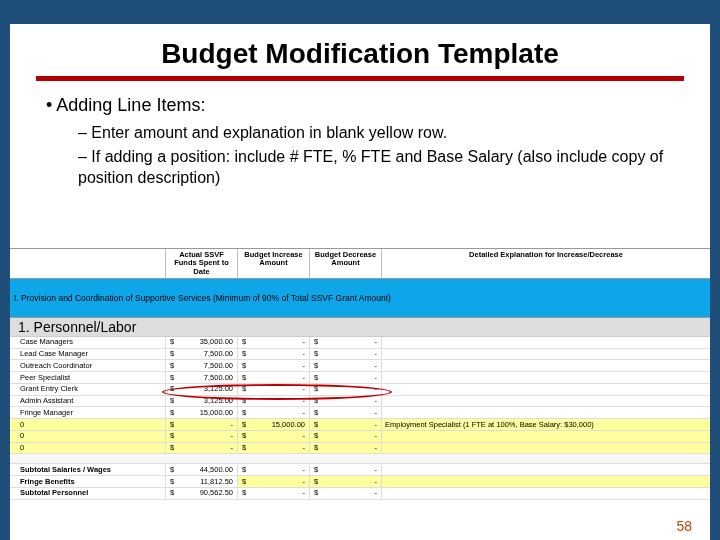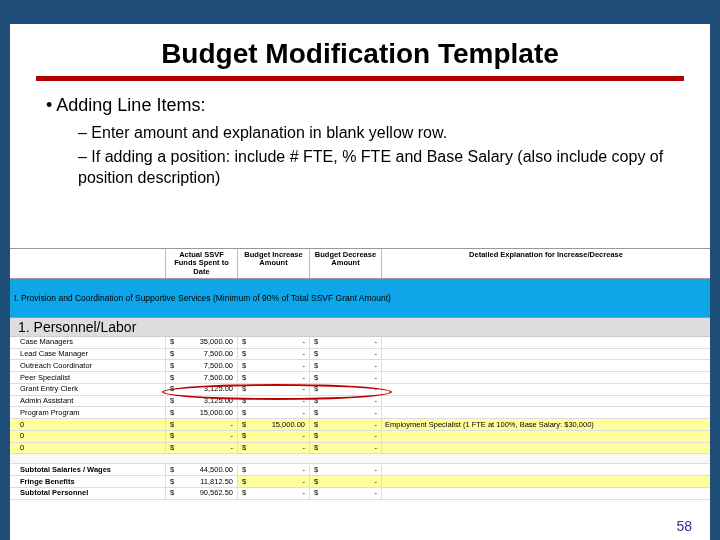--- a/index.html
+++ b/index.html
@@ -107,21 +107,21 @@
     border: 2.5px solid #c00000;
     border-radius: 50% / 50%;
     pointer-events: none;
   }
   .ring1 { left: 152px; top: 136px; width: 230px; height: 16px; }
   .page-num {
     position: absolute;
     right: 18px;
     bottom: 10px;
     font-size: 14px;
-    color: #4c1d95;
+    color: #c2410c;
   }
 </style>
 </head>
 <body>
 
 <div class="slide">
   <div class="title">Budget Modification Template</div>
   <div class="hr"></div>
 
   <div class="bullets">
@@ -232,21 +232,21 @@
             <span class="s">$</span>
             <span class="v">-</span>
           </div>
           <div class="money">
             <span class="s">$</span>
             <span class="v">-</span>
           </div>
           <div></div>
         </div>
         <div class="data-row">
-          <div class="label">Program Program</div>
+          <div class="label">Fringe Manager</div>
           <div class="money">
             <span class="s">$</span>
             <span class="v">15,000.00</span>
           </div>
           <div class="money">
             <span class="s">$</span>
             <span class="v">-</span>
           </div>
           <div class="money">
             <span class="s">$</span>

